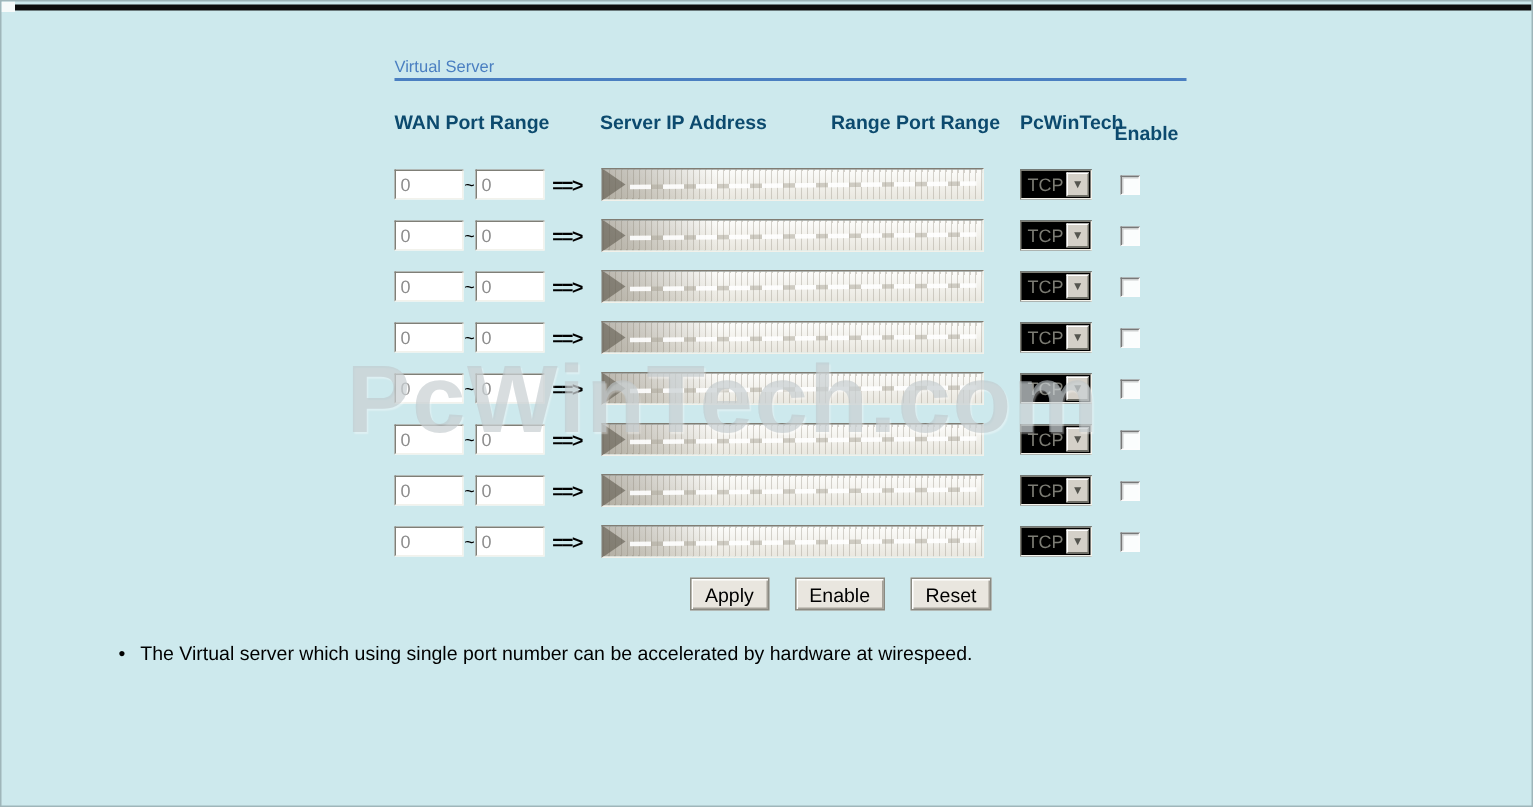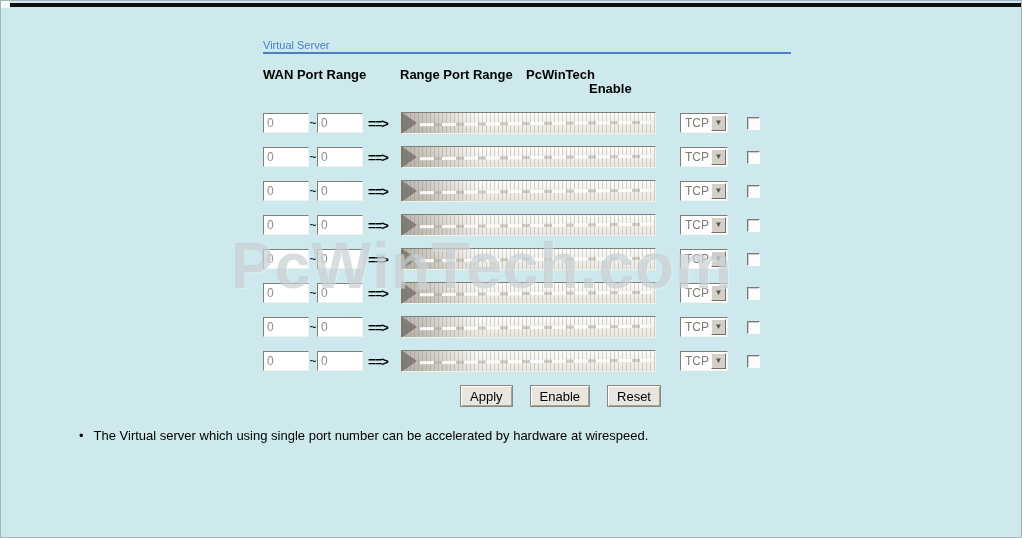--- a/index.html
+++ b/index.html
@@ -18,21 +18,21 @@
 
   .form-area { position:absolute; left:262px; top:38px; width:528px; }
 
   .page-title {
     font-size:11px; font-weight:normal;
     color:var(--accent-blue, #4a7fc1);
     margin-bottom:1px;
   }
   .title-rule { height:2px; background:var(--accent-blue, #4a7fc1); margin-bottom:13px; }
 
-  .header-row { display:flex; font-size:13px; font-weight:bold; color:#000000; margin-bottom:10px; }
+  .header-row { display:flex; font-size:13px; font-weight:bold; color:#0c4a6e; margin-bottom:10px;align-items:center; }
   .h-wan { width:137px; }
   .h-ip { width:154px; }
   .h-port { width:126px; }
   .h-proto { width:63px; }
   .h-enable { width:48px;margin-top:14px; }
 
   .vs-row { display:flex; align-items:center; height:34px; }
 
   .port-input {
     width:46px; height:20px;
@@ -63,21 +63,21 @@
   .ip-field::after {
     content:""; position:absolute; left:18px; right:4px; top:9px; height:3px;
     background:repeating-linear-gradient(to right, rgba(255,255,255,0.9) 0 14px, rgba(170,165,152,0.5) 14px 22px);
     transform:rotate(-0.6deg);
   }
 
   .protocol-select {
     width:48px; height:20px;
     display:flex; align-items:center;
     border:1px solid; border-color:#7e7e76 #f4f3ec #f4f3ec #7e7e76;
-    background:#ffffff; color:#7c7c74; font-size:12px;
+    background:#000000; color:#7c7c74; font-size:12px;
   }
   .sel-label { flex:1; padding-left:4px; }
   .sel-btn {
     width:15px; height:16px; margin-right:1px;
     background:#d4d0c8;
     border:1px solid; border-color:#ffffff #6f6f67 #6f6f67 #ffffff;
     font-size:8px; line-height:1;
     display:flex; align-items:center; justify-content:center;
     color:#55554f;
   }
@@ -122,20 +122,21 @@
 <div class="screen">
   <div class="top-corner"></div>
   <div class="top-edge"></div>
 
   <div class="form-area">
     <div class="page-title">Virtual Server</div>
     <div class="title-rule"></div>
 
     <div class="header-row">
       <span class="h-wan">WAN Port Range</span>
+      <span class="h-ip">Server IP Address</span>
       <span class="h-port">Range Port Range</span>
       <span class="h-proto">PcWinTech</span>
       <span class="h-enable">Enable</span>
     </div>
 
     <div id="rows-host">
   <div class="vs-row">
     <input class="port-input" value="0" style="">
     <span class="tilde">~</span>
     <input class="port-input" value="0" style="">

